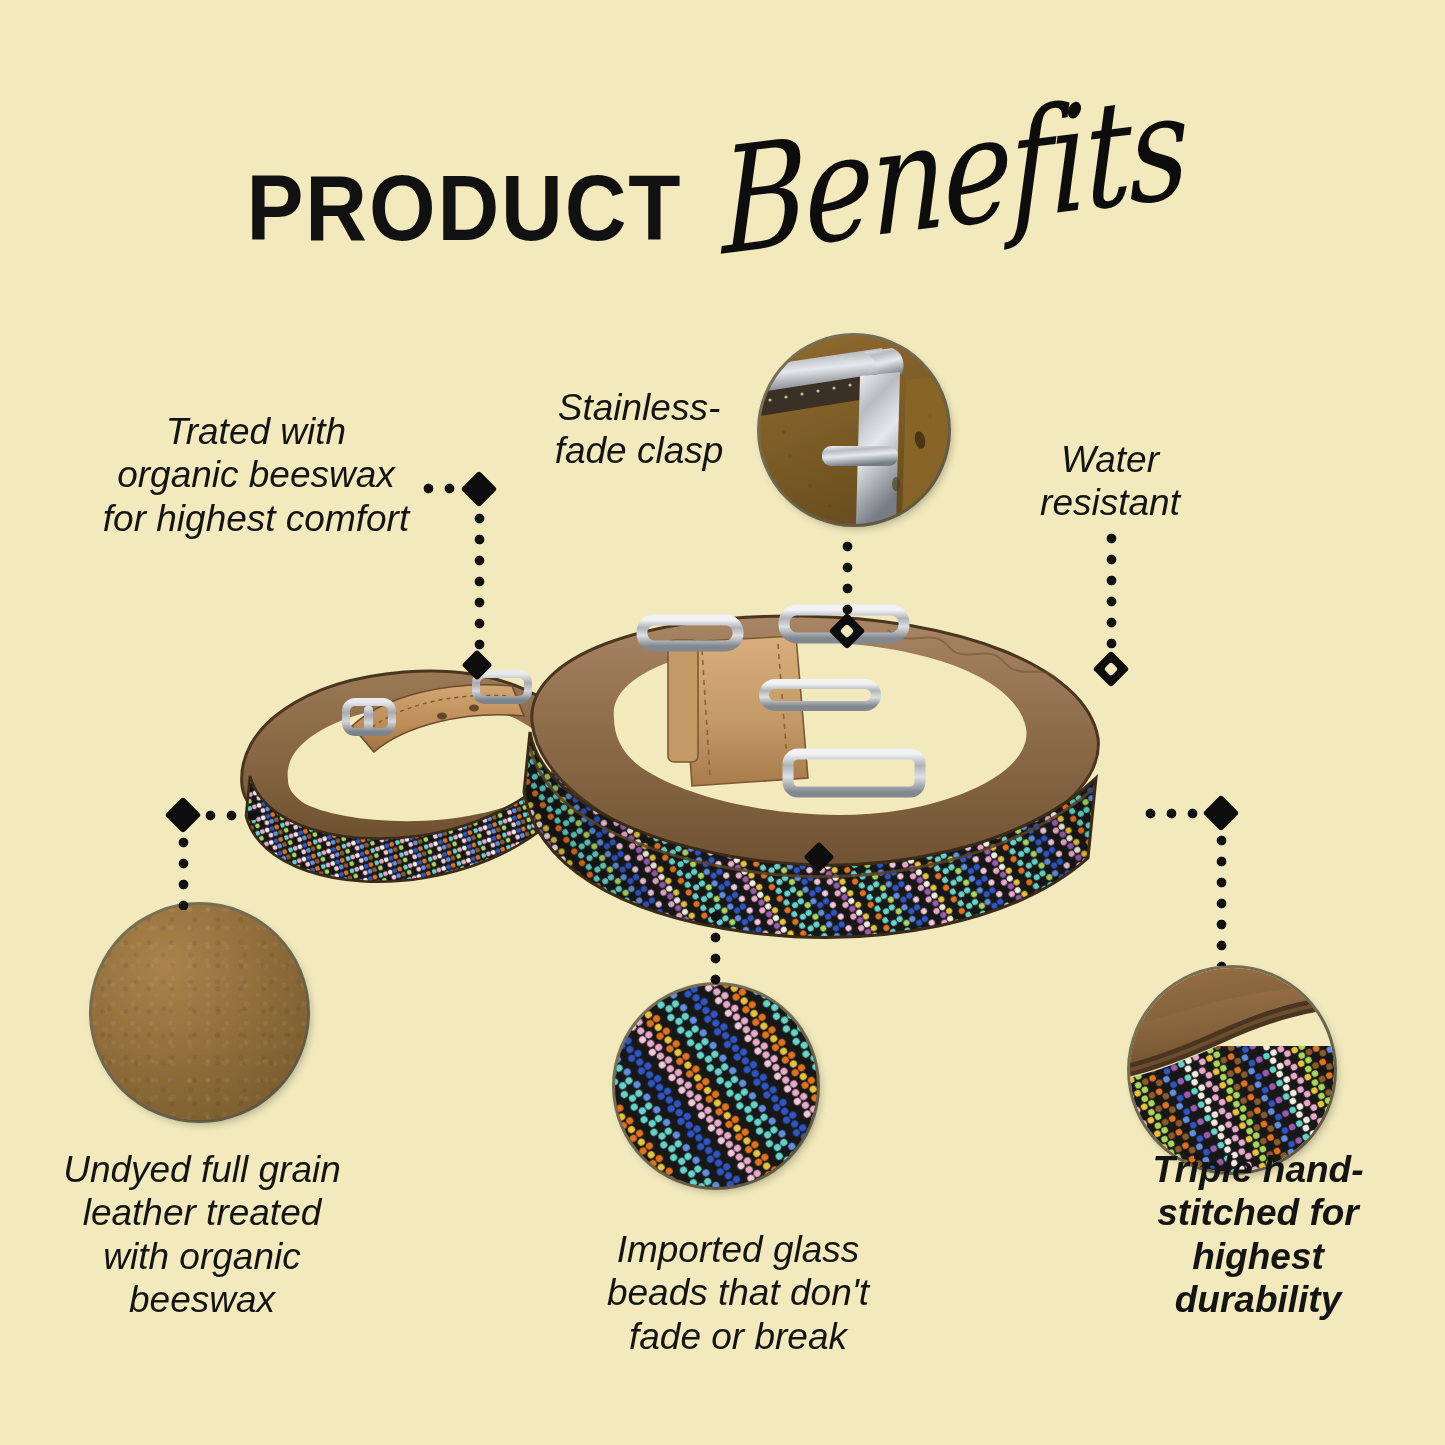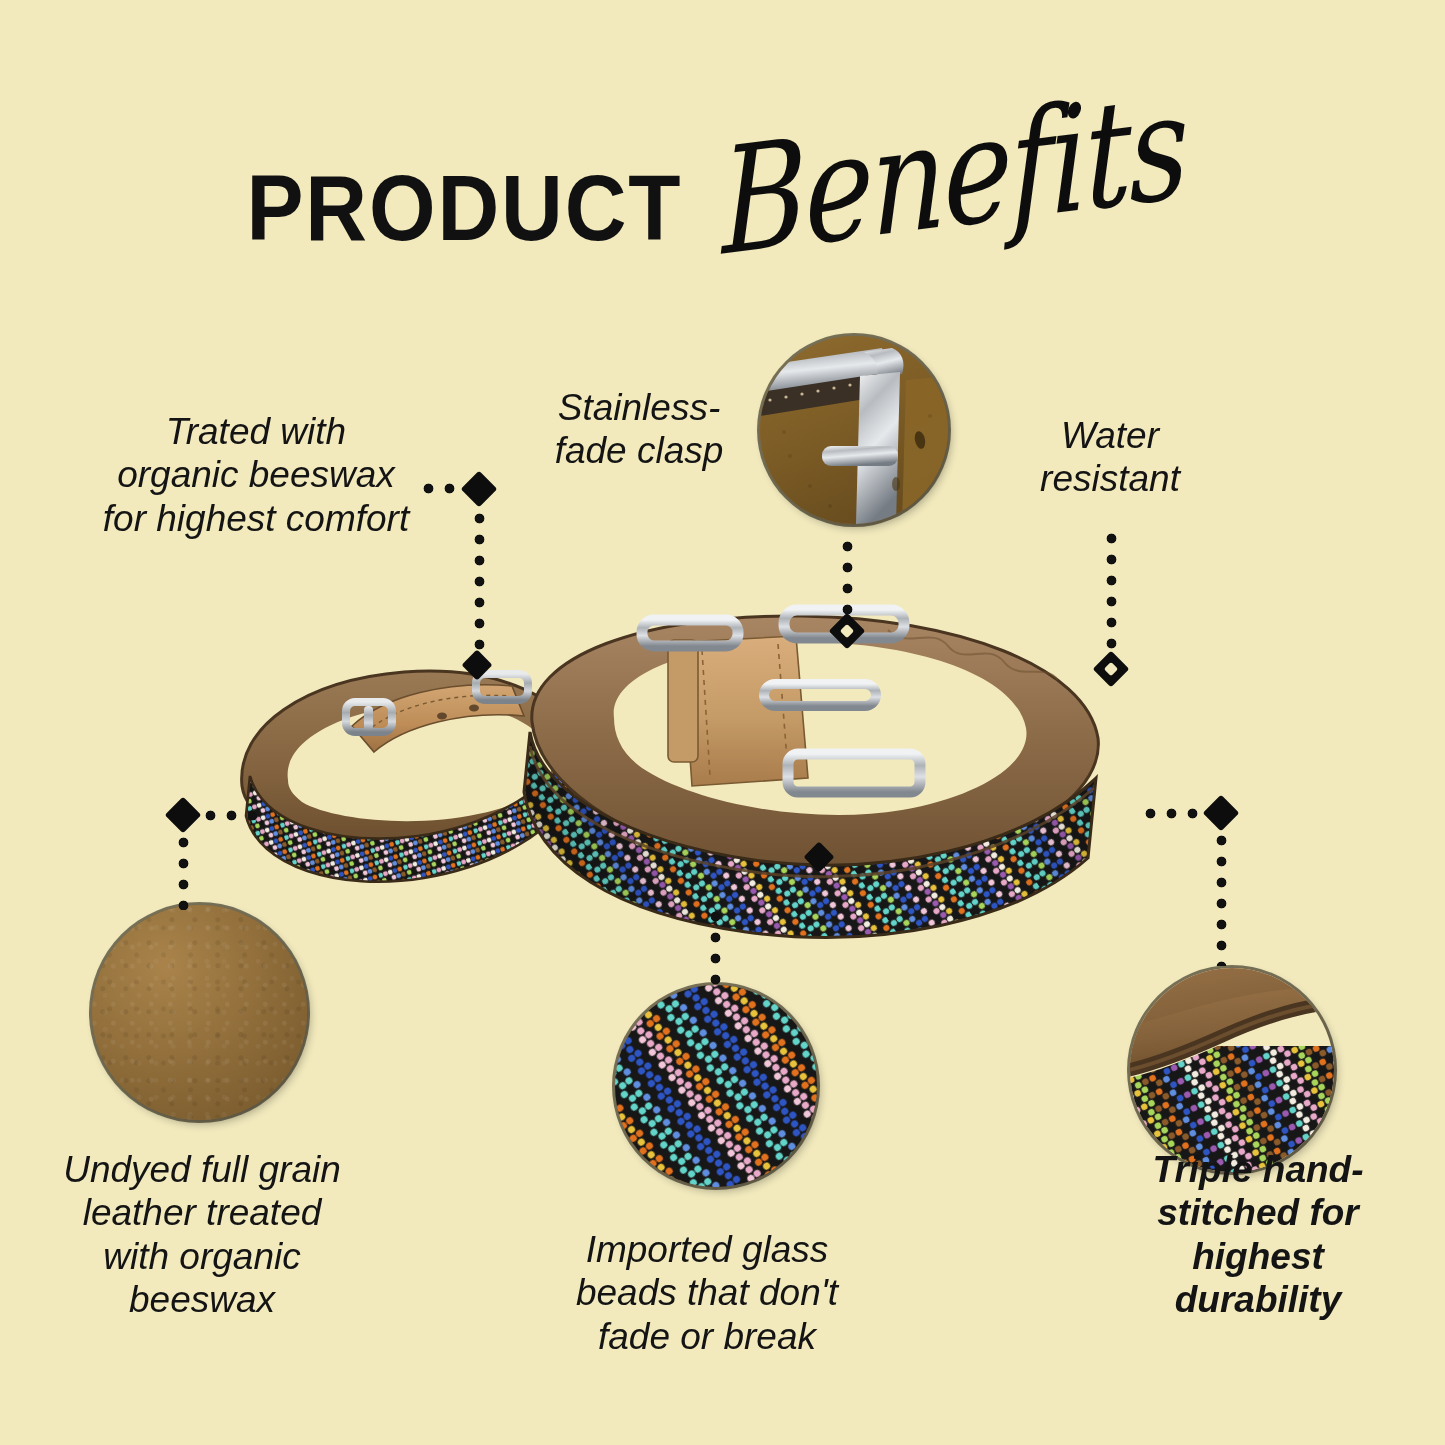--- a/index.html
+++ b/index.html
@@ -462,29 +462,29 @@
   <div class="dotsH" style="left:1140px;top:807px;width:64px;"></div>
   <div class="dotsV" style="left:1215px;top:830px;height:136px;"></div>
 
   <div class="cap" style="left:51px;top:410px;width:410px;">Trated with
 organic beeswax
 for highest comfort</div>
 
   <div class="cap" style="left:510px;top:386px;width:258px;">Stainless-
 fade clasp</div>
 
-  <div class="cap" style="left:995px;top:414px;width:230px;">Water
+  <div class="cap" style="left:995px;top:438px;width:230px;">Water
 resistant</div>
 
   <div class="cap" style="left:12px;top:1148px;width:380px;font-style:italic;">Undyed full grain
 leather treated
 with organic
 beeswax</div>
 
-  <div class="cap" style="left:532px;top:1228px;width:350px;">Imported glass
+  <div class="cap" style="left:563px;top:1228px;width:350px;">Imported glass
 beads that don't
 fade or break</div>
 
   <div class="cap" style="left:1098px;top:1148px;width:320px;font-weight:bold;">Triple hand-
 stitched for
 highest
 durability</div>
 
 </div>
 

